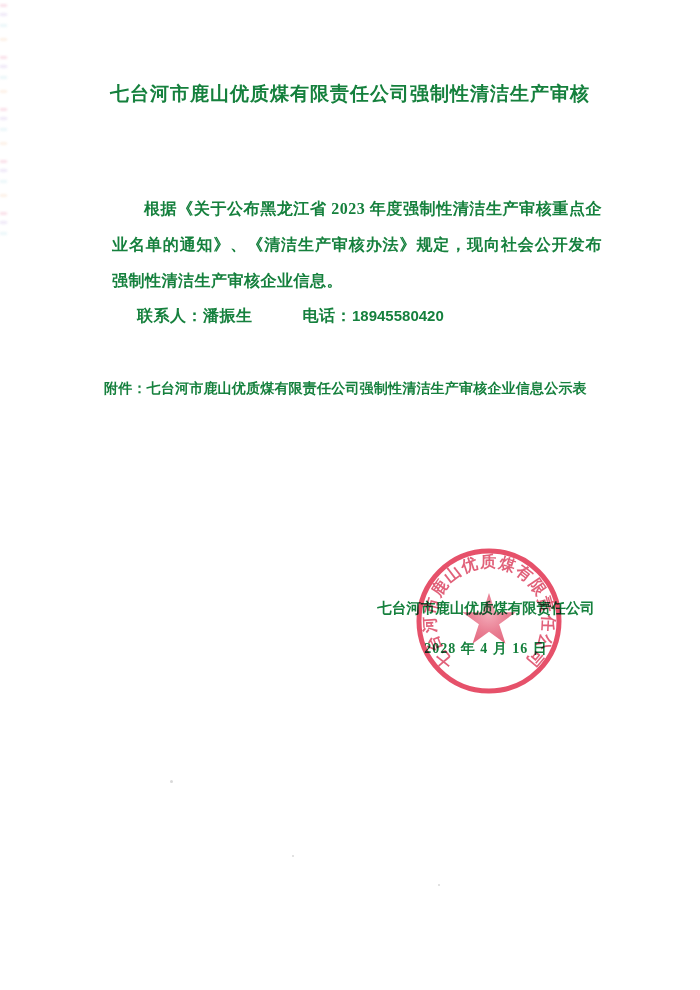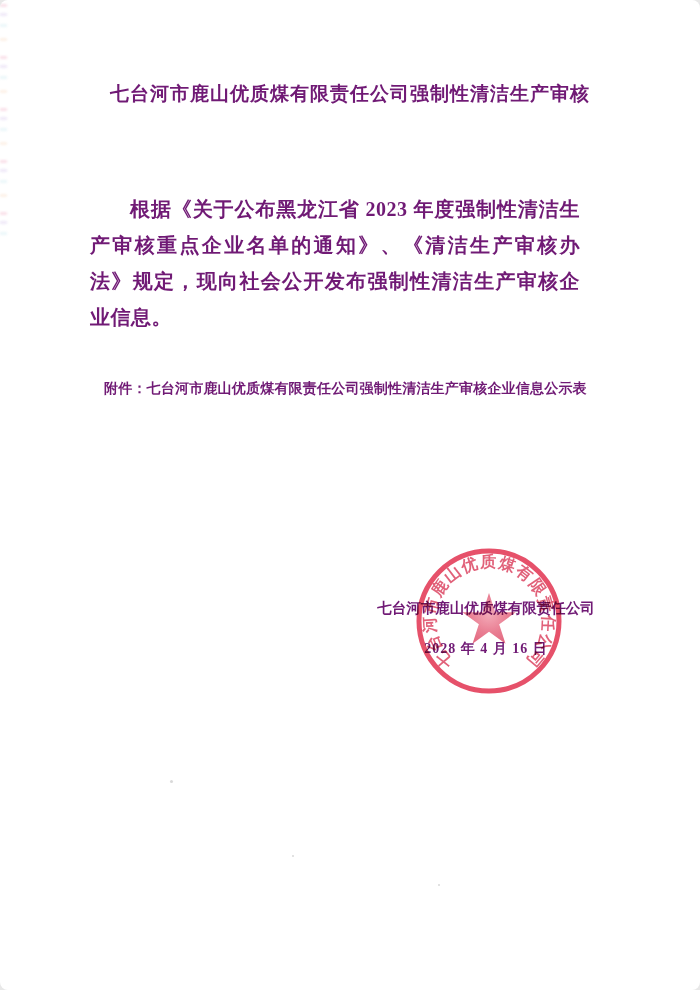--- a/index.html
+++ b/index.html
@@ -3,23 +3,22 @@
 <meta charset="utf-8">
 <style>
   html,body{margin:0;padding:0;background:#e8e8e8;}
   .page{
     position:relative;
     width:700px;height:990px;
     margin:0 auto;
     background:#ffffff;
     overflow:hidden;
     font-family:"Liberation Serif","DejaVu Serif",serif;
-    color:#701a75;
+    color:#15803d;
     font-weight:bold;
-    border-radius:8px;
   }
   
   .scan-strip{
     position:absolute;left:0;top:4px;width:7px;height:232px;
     background:repeating-linear-gradient(
       to bottom,
       rgba(231,121,158,.28) 0 3px,
       rgba(255,255,255,0) 3px 9px,
       rgba(167,128,216,.22) 9px 12px,
       rgba(255,255,255,0) 12px 20px,
@@ -31,22 +30,22 @@
     filter:blur(1px);
     opacity:.8;
   }
   .speck{position:absolute;background:#b9b9b9;border-radius:50%;opacity:.55;}
 
   .title-block{
     position:absolute;left:5px;top:74px;width:690px;
     text-align:center;font-size:19px;line-height:40px;letter-spacing:1px;
   }
   .body-para{
-    position:absolute;left:90px;top:191px;width:490px;
-    font-size:20px;line-height:36px;
+    position:absolute;left:112px;top:191px;width:490px;
+    font-size:16px;line-height:36px;
     text-align:justify;text-indent:2em;letter-spacing:.5px;
   }
   .contact-line{
     position:absolute;left:137px;top:298px;
     font-size:16px;line-height:36px;letter-spacing:.5px;white-space:nowrap;
   }
   .contact-gap{display:inline-block;width:50px;}
   .phone-num{font-family:"Liberation Sans","DejaVu Sans",sans-serif;font-size:15px;letter-spacing:0;}
   .attachment-line{
     position:absolute;left:104px;top:371px;
@@ -78,20 +77,23 @@
   <div class="speck" style="left:170px;top:780px;width:3px;height:3px;"></div>
   <div class="speck" style="left:292px;top:855px;width:2px;height:2px;"></div>
   <div class="speck" style="left:438px;top:884px;width:2px;height:2px;"></div>
 
   <div class="title-block">
     <div>七台河市鹿山优质煤有限责任公司强制性清洁生产审核</div>
   </div>
 
   <div class="body-para">根据《关于公布黑龙江省 2023 年度强制性清洁生产审核重点企业名单的通知》、《清洁生产审核办法》规定，现向社会公开发布强制性清洁生产审核企业信息。</div>
 
+  <div class="contact-line">
+    <span>联系人：</span><span>潘振生</span><span class="contact-gap"></span><span>电话：</span><span class="phone-num">18945580420</span>
+  </div>
 
   <div class="attachment-line">
     <span>附件：</span><span>七台河市鹿山优质煤有限责任公司强制性清洁生产审核企业信息公示表</span>
   </div>
 
   <div class="sig-company">七台河市鹿山优质煤有限责任公司</div>
   <div class="sig-date">2028 年 4 月 16 日</div>
 
   <svg class="seal" viewBox="0 0 170 170" aria-hidden="true">
     <defs>

